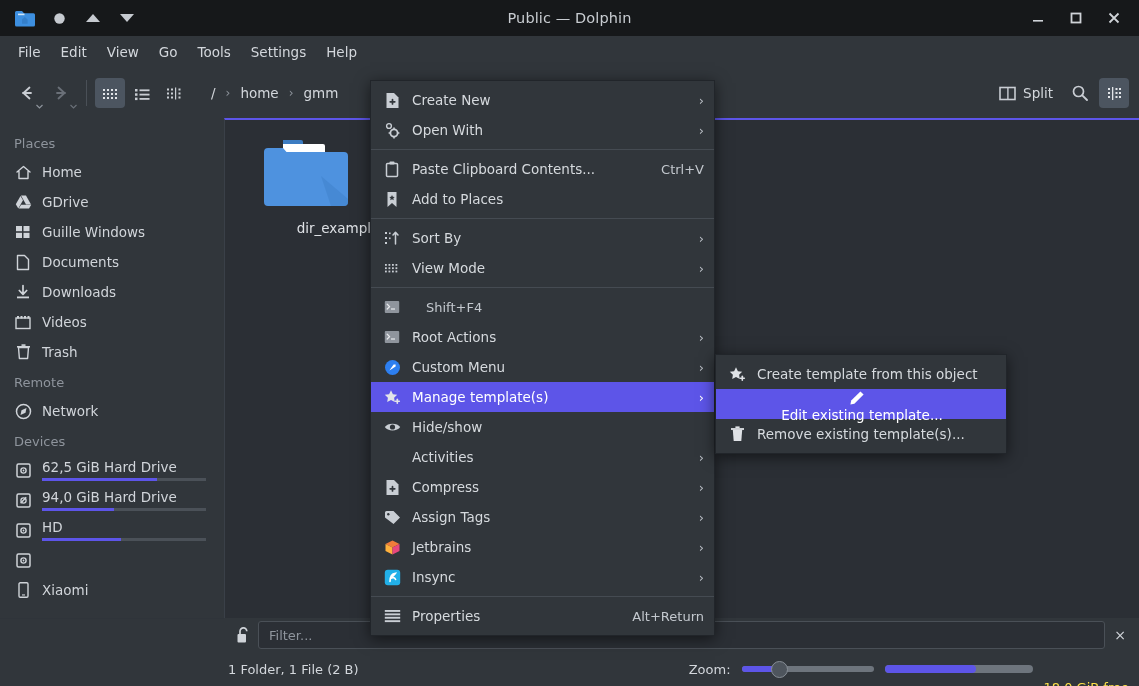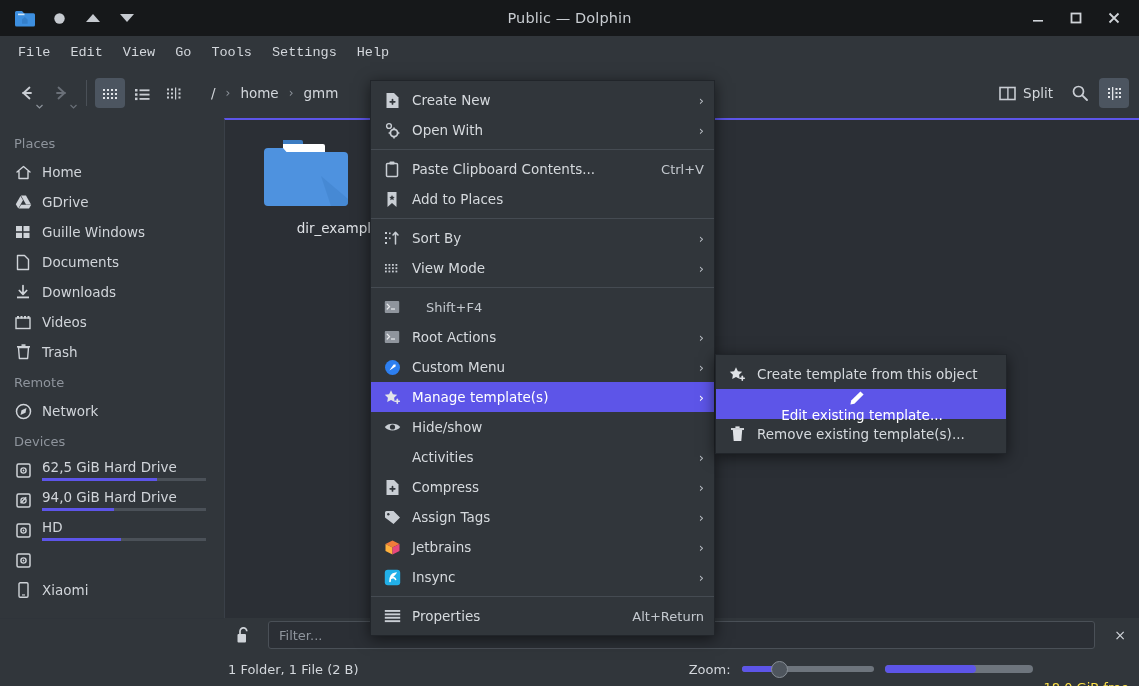--- a/index.html
+++ b/index.html
@@ -28,21 +28,21 @@
   .tb-right { position: absolute; right: 6px; top: 0; height: 36px; display: flex; align-items: center; }
   .wbtn { width: 38px; height: 36px; display:flex; align-items:center; justify-content:center;
           color:#cfd3d8; font-size: 15px; }
 
   
   .menubar {
     position: absolute; left: 0; top: 36px; width: 1139px; height: 32px;
     background: #31363b; display: flex; align-items: center; padding-left: 8px;
   }
   .menubar .mi {
-    padding: 4px 10px; font-size: 13.5px; color: #d3d7dc; border-radius: 3px; font-family: Liberation Mono, monospace;
+    padding: 4px 10px; font-size: 13.5px; color: #d3d7dc; border-radius: 3px;
   }
 
   
   .toolbar {
     position: absolute; left: 0; top: 68px; width: 1139px; height: 50px;
     background: #31363b; display: flex; align-items: center; padding: 0 10px;
   }
   .tbar-icon {
     width: 30px; height: 30px; display:flex; align-items:center; justify-content:center;
     color:#c9cdd3; position: relative;
@@ -99,21 +99,21 @@
   .file-label { margin-top: 10px; font-size: 13.5px; color:#dfe2e6; }
 
   
   .filterbar {
     position:absolute; left:224px; top:618px; width: 915px; height: 34px;
     display:flex; align-items:center; padding: 0 8px; background:#31363b;
   }
   .lock-ico { width:22px; display:flex; align-items:center; justify-content:center; color:#d0d4d9; }
   .filter-input {
     flex:1; height: 28px; background:#2b2f35; border:1px solid #4a5057; border-radius:3px;
-    margin: 0 14px; padding: 0 10px; display:flex; align-items:center;
+    margin: 0 4px; padding: 0 10px; display:flex; align-items:center;
     font-size: 13px; color:#8f959d;
   }
   .filter-close { width: 22px; text-align:center; color:#d0d4d9; font-size: 14px; }
 
   
   .statusbar {
     position:absolute; left:0; top:652px; width:1139px; height:34px;
     background:#31363b; display:flex; align-items:center;
   }
   .status-text { position:absolute; left:228px; font-size:13px; color:#d3d7dc; }

